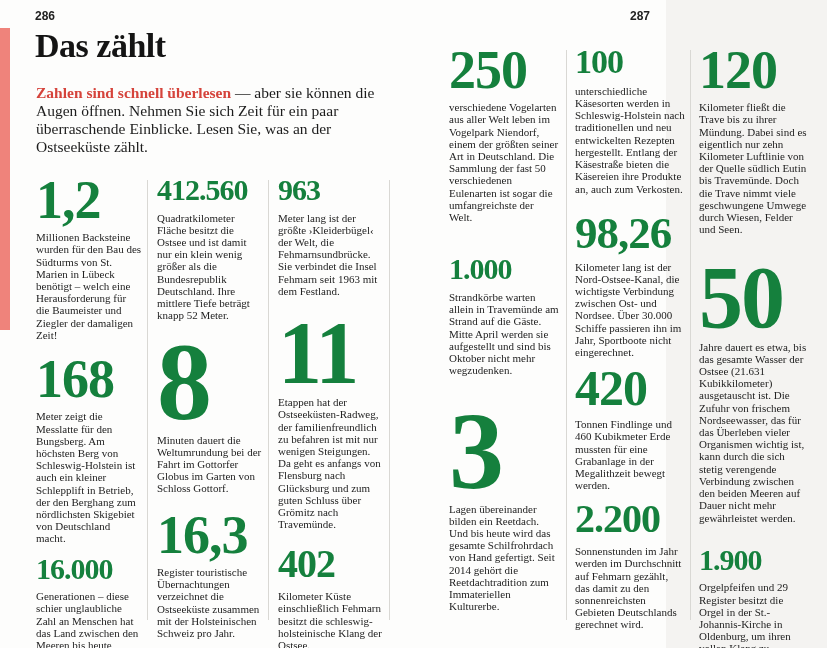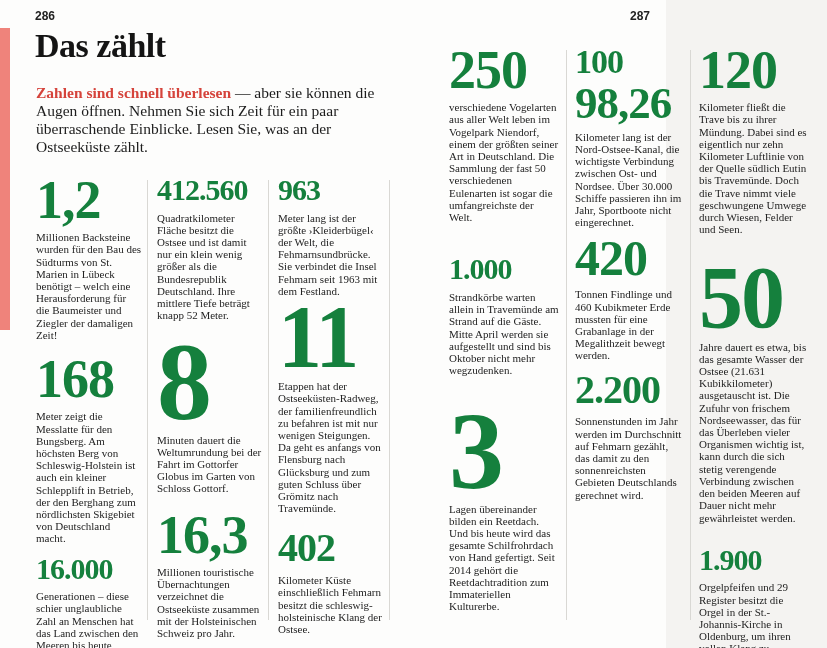--- a/index.html
+++ b/index.html
@@ -52,21 +52,21 @@
   .n40  { font-size: 40px; }
   .n45  { font-size: 45px; }
   .n50  { font-size: 50px; }
   .n54  { font-size: 54px; }
   .n88  { font-size: 88px; margin-bottom: 7px; letter-spacing: -2px; }
   .n110 { font-size: 110px; margin-bottom: 6px; letter-spacing: -2px; }
   .body {
     margin: 0; font-size: 11px; line-height: 12.2px; color: #232323;
   }
   .mt10 { margin-top: 10px; } .mt12 { margin-top: 12px; }
-  .mt14 { margin-top: 4px; } .mt16 { margin-top: 16px; }
+  .mt14 { margin-top: 20px; } .mt16 { margin-top: 16px; }
   .mt18 { margin-top: 18px; } .mt24 { margin-top: 24px; }
   .mt26 { margin-top: 26px; } .mt30 { margin-top: 30px; }
   .mt34 { margin-top: 34px; }
 </style>
 </head>
 <body>
 
 <div class="spread">
 
   <div class="accent-bar" style="background: rgb(239, 131, 123);"></div>
@@ -99,21 +99,21 @@
     <div class="fact">
       <div class="num n30">412.560</div>
       <p class="body">Quadratkilometer Fläche besitzt die Ostsee und ist damit nur ein klein wenig größer als die Bundesrepublik Deutschland. Ihre mittlere Tiefe beträgt knapp 52 Meter.</p>
     </div>
     <div class="fact mt16">
       <div class="num n110">8</div>
       <p class="body">Minuten dauert die Weltumrundung bei der Fahrt im Gottorfer Globus im Garten von Schloss Gottorf.</p>
     </div>
     <div class="fact mt18">
       <div class="num n54">16,3</div>
-      <p class="body">Millionen touristische Übernachtungen verzeichnet die Ostseeküste zusammen mit der Holsteinischen Schweiz pro Jahr.</p>
+      <p class="body">Register touristische Übernachtungen verzeichnet die Ostseeküste zusammen mit der Holsteinischen Schweiz pro Jahr.</p>
     </div>
   </div>
 
   <div class="divider" style="left: 268px; top: 180px; height: 440px; background: rgb(217, 216, 212);"></div>
 
   <div class="col" style="left:278px; top:178px;">
     <div class="fact">
       <div class="num n30">963</div>
       <p class="body">Meter lang ist der größte ›Kleiderbügel‹ der Welt, die Fehmarnsundbrücke. Sie verbindet die Insel Fehmarn seit 1963 mit dem Festland.</p>
     </div>
@@ -142,20 +142,21 @@
       <div class="num n110">3</div>
       <p class="body">Lagen übereinander bilden ein Reetdach. Und bis heute wird das gesamte Schilfrohrdach von Hand gefertigt. Seit 2014 gehört die Reetdachtradition zum Immateriellen Kulturerbe.</p>
     </div>
   </div>
 
   <div class="divider" style="left: 566px; top: 50px; height: 570px; background: rgb(217, 216, 212);"></div>
 
   <div class="col col-right" style="left:575px; top:48px;">
     <div class="fact">
       <div class="num n34">100</div>
+      <p class="body">unterschiedliche Käsesorten werden in Schleswig-Holstein nach traditionellen und neu entwickelten Rezepten hergestellt. Entlang der Käsestraße bieten die Käsereien ihre Produkte an, auch zum Verkosten.</p>
     </div>
     <div class="fact mt14">
       <div class="num n45">98,26</div>
       <p class="body">Kilometer lang ist der Nord-Ostsee-Kanal, die wichtigste Verbindung zwischen Ost- und Nordsee. Über 30.000 Schiffe passieren ihn im Jahr, Sportboote nicht eingerechnet.</p>
     </div>
     <div class="fact mt10">
       <div class="num n50">420</div>
       <p class="body">Tonnen Findlinge und 460 Kubikmeter Erde mussten für eine Grabanlage in der Megalithzeit bewegt werden.</p>
     </div>
     <div class="fact mt12">

